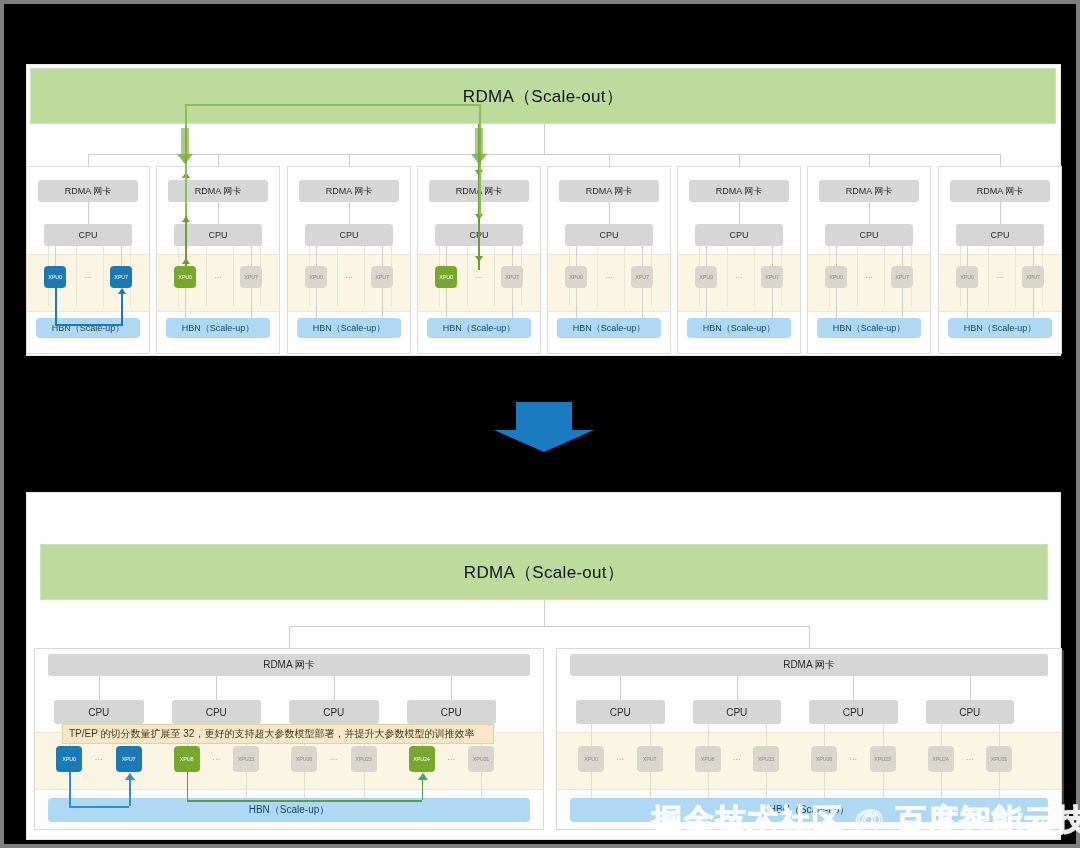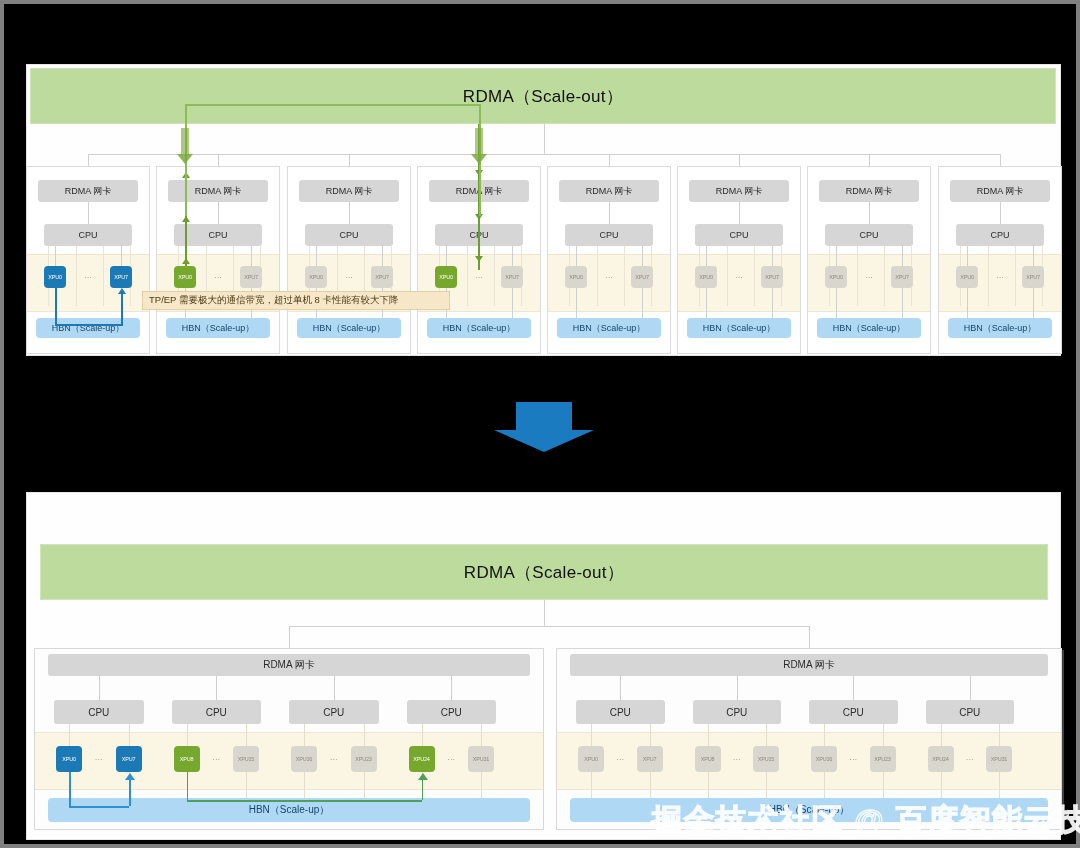--- a/index.html
+++ b/index.html
@@ -275,21 +275,20 @@
     <div class="wire wirev" style="left: 1029px; top: 242px; height: 20px; background: rgb(207, 207, 207);"></div>
     <div class="wire wirev" style="left: 963px; top: 284px; height: 30px; background: rgb(207, 207, 207);"></div>
     <div class="wire wirev" style="left: 1029px; top: 284px; height: 30px; background: rgb(207, 207, 207);"></div>
     <div class="gwire" style="left: 181px; top: 100px; width: 1.5px; height: 112px; background: rgb(143, 187, 87);"></div>
     <div class="gwire" style="left: 181px; top: 100px; width: 294px; height: 1.5px; background: rgb(143, 187, 87);"></div>
     <div class="gwire" style="left: 475px; top: 100px; width: 1.5px; height: 112px; background: rgb(143, 187, 87);"></div>
     <div style="position: absolute; left: 177px; top: 124px; width: 8px; height: 26px; background: rgba(122, 168, 58, 0.62);"></div>
     <div class="arrow" style="left: 173px; top: 150px; border-left: 8px solid transparent; border-right: 8px solid transparent; border-top: 10px solid rgba(122, 168, 58, 0.85);"></div>
     <div style="position: absolute; left: 471px; top: 124px; width: 8px; height: 26px; background: rgba(122, 168, 58, 0.62);"></div>
     <div class="arrow" style="left: 467px; top: 150px; border-left: 8px solid transparent; border-right: 8px solid transparent; border-top: 10px solid rgba(122, 168, 58, 0.85);"></div>
-    <div class="callout" style="left: 138px; top: 287px; width: 308px; height: 19px; font-size: 9.5px;">TP/EP 需要极大的通信带宽，超过单机 8 卡性能有较大下降</div>
     <div class="bigarrow" style="left: 512px; top: 398px; width: 56px; height: 28px; background: rgb(26, 123, 193);"></div>
     <div class="bigarrow" style="left: 490px; top: 426px; width: 0px; height: 0px; border-left: 50px solid transparent; border-right: 50px solid transparent; border-top: 22px solid rgb(26, 123, 193);"></div>
     <div style="position: absolute; left: 22px; top: 488px; width: 1035px; height: 348px; background: rgb(254, 254, 254); border: 1px solid rgb(230, 230, 230);"></div>
     <div class="banner" style="left: 36px; top: 540px; width: 1008px; height: 56px; font-size: 17px;">RDMA（Scale-out）</div>
     <div class="wire wirev" style="left: 540px; top: 596px; height: 26px; background: rgb(207, 207, 207);"></div>
     <div class="wire wireh" style="left: 285px; top: 622px; width: 520px; background: rgb(207, 207, 207);"></div>
     <div class="wire wirev" style="left: 285px; top: 622px; height: 22px; background: rgb(207, 207, 207);"></div>
     <div class="wire wirev" style="left: 805px; top: 622px; height: 22px; background: rgb(207, 207, 207);"></div>
     <div class="panel" style="left: 30px; top: 644px; width: 510px; height: 182px;"></div>
     <div class="greybox" style="left: 44px; top: 650px; width: 482px; height: 22px; font-size: 10px;">RDMA 网卡</div>
@@ -372,14 +371,15 @@
     <div class="wire wirev" style="left: 820px; top: 768px; height: 26px; background: rgb(227, 221, 203);"></div>
     <div class="wire wirev" style="left: 878.5px; top: 768px; height: 26px; background: rgb(227, 221, 203);"></div>
     <div class="xpu grey" style="left: 923.5px; top: 742px; width: 26px; height: 26px;">XPU24</div>
     <div class="xpu grey" style="left: 982px; top: 742px; width: 26px; height: 26px;">XPU31</div>
     <div class="dots" style="left: 949.5px; top: 742px; width: 32.5px; height: 26px;">···</div>
     <div class="wire wirev" style="left: 936.5px; top: 720px; height: 22px; background: rgb(227, 221, 203);"></div>
     <div class="wire wirev" style="left: 995px; top: 720px; height: 22px; background: rgb(227, 221, 203);"></div>
     <div class="wire wirev" style="left: 936.5px; top: 768px; height: 26px; background: rgb(227, 221, 203);"></div>
     <div class="wire wirev" style="left: 995px; top: 768px; height: 26px; background: rgb(227, 221, 203);"></div>
     <div class="hbn" style="left: 566px; top: 794px; width: 478px; height: 24px; font-size: 10px;">HBN（Scale-up）</div>
+    <div class="callout" style="left: 58px; top: 720px; width: 432px; height: 20px; font-size: 10px;">TP/EP 的切分数量扩展至 32，更好的支持超大参数模型部署，并提升大参数模型的训推效率</div>
     <div class="watermark" style="left: 648px; top: 796px;">掘金技术社区 @ 百度智能云技术站</div>
   </div>
 
 </body></html>

